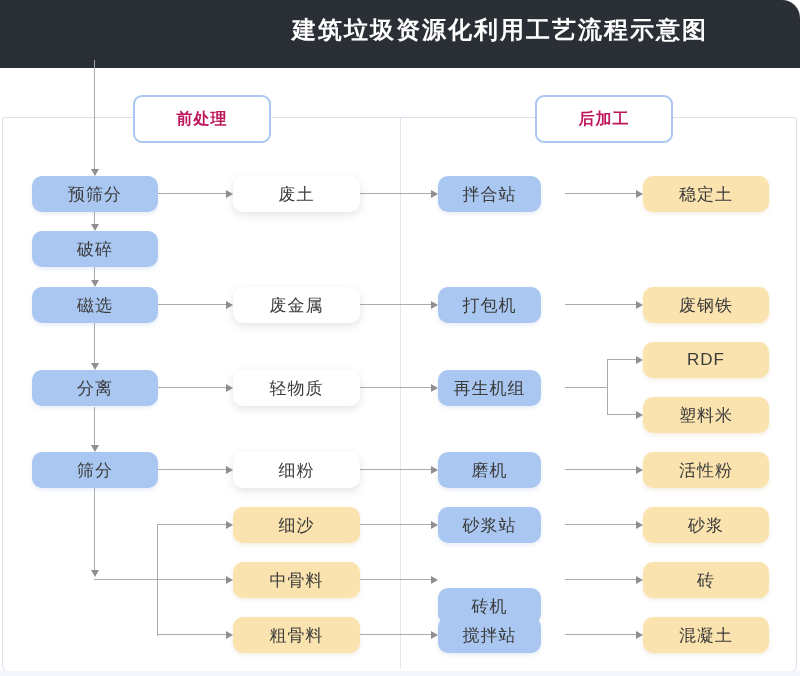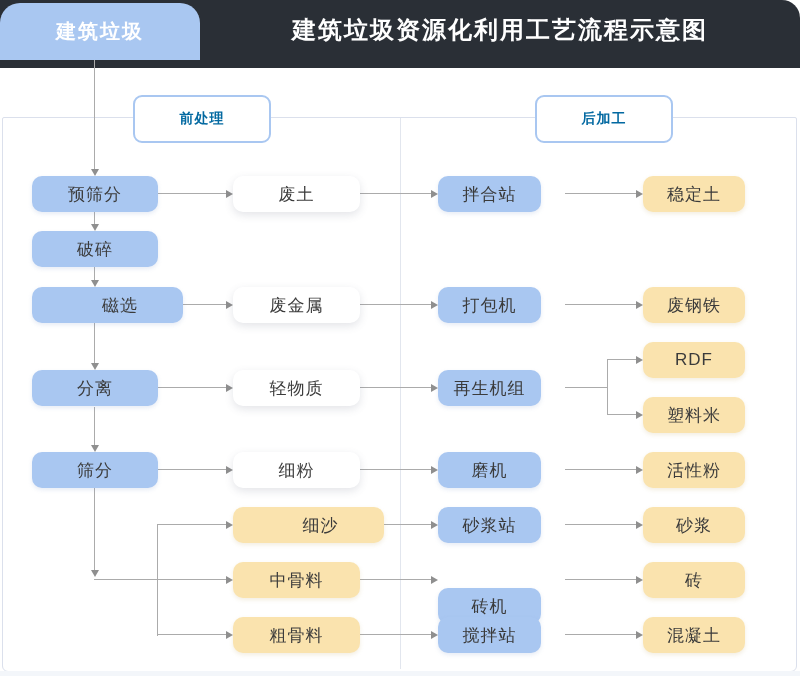--- a/index.html
+++ b/index.html
@@ -10,46 +10,45 @@
   .header .title{position:absolute;left:200px;top:0;width:600px;height:60px;display:flex;align-items:center;justify-content:center;
     color:#ffffff;font-size:24px;font-weight:bold;letter-spacing:2px;}
   .tab{position:absolute;left:0;top:3px;width:200px;height:57px;background:#A9C7F1;border-radius:20px 20px 0 0;
     display:flex;align-items:center;justify-content:center;color:#ffffff;font-size:20px;font-weight:bold;letter-spacing:2px;}
 
   .panel{position:absolute;left:2px;top:117px;width:793px;height:553px;background:#ffffff;border:1px solid #DBE0EC;border-radius:2px 2px 6px 6px;}
   .divider{position:absolute;left:400px;top:118px;width:1px;height:551px;background:#E2E6EE;}
   .bottom-strip{position:absolute;left:0;top:671px;width:800px;height:5px;background:#F3F6FA;}
 
   .section-label{position:absolute;top:95px;width:134px;height:44px;background:#ffffff;border:2px solid #A9C7F1;border-radius:9px;
-    display:flex;align-items:center;justify-content:center;font-size:14px;font-weight:600;color:#0369a1;letter-spacing:1px;z-index:5;}
+    display:flex;align-items:center;justify-content:center;font-size:16px;font-weight:600;color:#be185d;letter-spacing:1px;z-index:5;}
   .section-label.pre{left:133px;}
   .section-label.post{left:535px;}
 
   .node{position:absolute;height:36px;border-radius:10px;display:flex;align-items:center;justify-content:center;
     font-size:17px;font-weight:500;color:#3b3b3b;letter-spacing:1px;z-index:4;}
   .node.blue{background:#A9C7F1;width:126px;box-shadow:0 2px 4px rgba(120,150,200,0.18);}
   .node.white{background:#ffffff;width:127px;box-shadow:0 3px 9px rgba(80,90,110,0.16);}
-  .node.yellow{background:#FAE3AE;width:102px;box-shadow:0 2px 4px rgba(190,160,90,0.18);}
+  .node.yellow{background:#FAE3AE;width:126px;box-shadow:0 2px 4px rgba(190,160,90,0.18);}
   .node.c2{width:127px;}
   .node.c3{width:103px;}
 
   .hline{position:absolute;height:1px;background:#ABABAB;z-index:2;}
   .vline{position:absolute;width:1px;background:#ABABAB;z-index:2;}
   .ar{position:absolute;width:0;height:0;border-top:4px solid transparent;border-bottom:4px solid transparent;border-left:7px solid #8F8F8F;z-index:3;}
   .ad{position:absolute;width:0;height:0;border-left:4px solid transparent;border-right:4px solid transparent;border-top:7px solid #8F8F8F;z-index:3;}
 </style>
 </head>
 <body>
 
 <div class="canvas">
 
   <div class="header">
     <div class="title">建筑垃圾资源化利用工艺流程示意图</div>
   </div>
-  <div class="tab">建筑垃圾</div>
 
   <div class="panel"></div>
   <div class="divider"></div>
   <div class="bottom-strip"></div>
 
   <div class="section-label pre">前处理</div>
   <div class="section-label post">后加工</div>
 
   <div class="vline" style="left:94px;top:60px;height:109px;"></div>
   <div class="ad" style="left:91px;top:169px;"></div>
@@ -111,29 +110,29 @@
 
   <div class="hline" style="left:565px;top:387px;width:43px;"></div>
   <div class="vline" style="left:607px;top:359px;height:56px;"></div>
   <div class="hline" style="left:607px;top:359px;width:29px;"></div>
   <div class="ar" style="left:636px;top:356px;"></div>
   <div class="hline" style="left:607px;top:414px;width:29px;"></div>
   <div class="ar" style="left:636px;top:411px;"></div>
 
   <div class="node blue" style="left:32px;top:176px;">预筛分</div>
   <div class="node blue" style="left:32px;top:231px;">破碎</div>
-  <div class="node blue" style="left:32px;top:287px;padding-left:25px;">磁选</div>
+  <div class="node blue" style="left:32px;top:287px;">磁选</div>
   <div class="node blue" style="left:32px;top:370px;">分离</div>
   <div class="node white c2" style="left:233px;top:176px;">废土</div>
 
   <div class="node blue" style="left:32px;top:452px;">筛分</div>
   <div class="node white c2" style="left:233px;top:287px;">废金属</div>
   <div class="node white c2" style="left:233px;top:370px;">轻物质</div>
   <div class="node white c2" style="left:233px;top:452px;">细粉</div>
-  <div class="node yellow c2" style="left:233px;top:507px;padding-left:24px;">细沙</div>
+  <div class="node yellow c2" style="left:233px;top:507px;">细沙</div>
   <div class="node yellow c2" style="left:233px;top:562px;">中骨料</div>
   <div class="node yellow c2" style="left:233px;top:617px;">粗骨料</div>
 
   <div class="node blue c3" style="left:438px;top:176px;">拌合站</div>
   <div class="node blue c3" style="left:438px;top:287px;">打包机</div>
   <div class="node blue c3" style="left:438px;top:370px;">再生机组</div>
   <div class="node blue c3" style="left:438px;top:452px;">磨机</div>
   <div class="node blue c3" style="left:438px;top:507px;">砂浆站</div>
   <div class="node blue c3" style="left:438px;top:588px;">砖机</div>
   <div class="node blue c3" style="left:438px;top:617px;">搅拌站</div>

